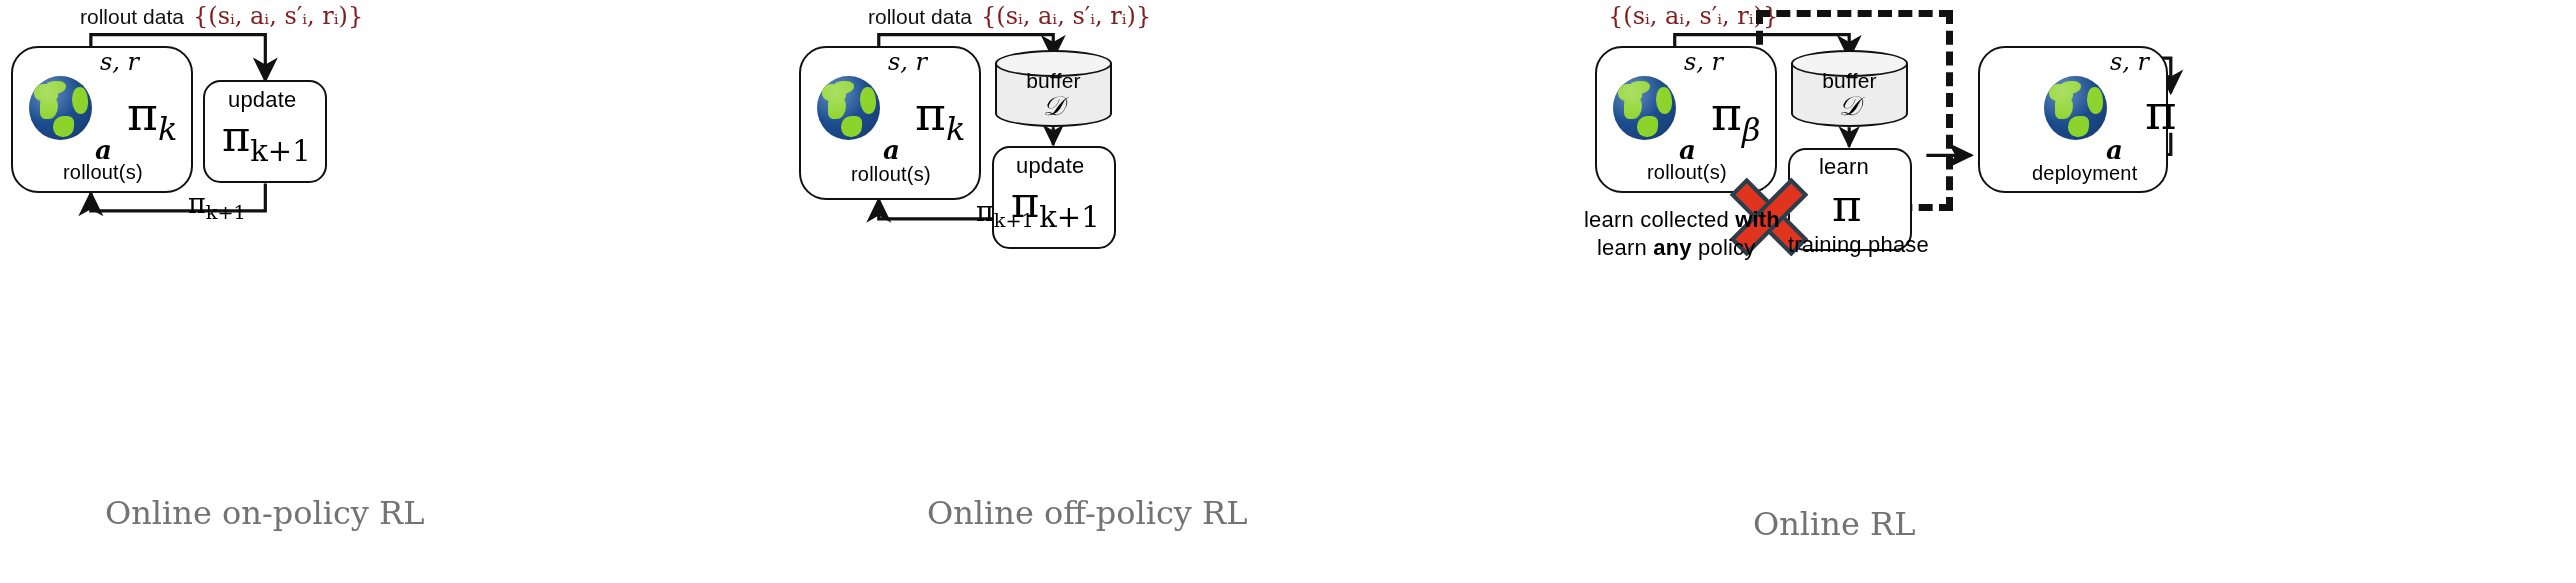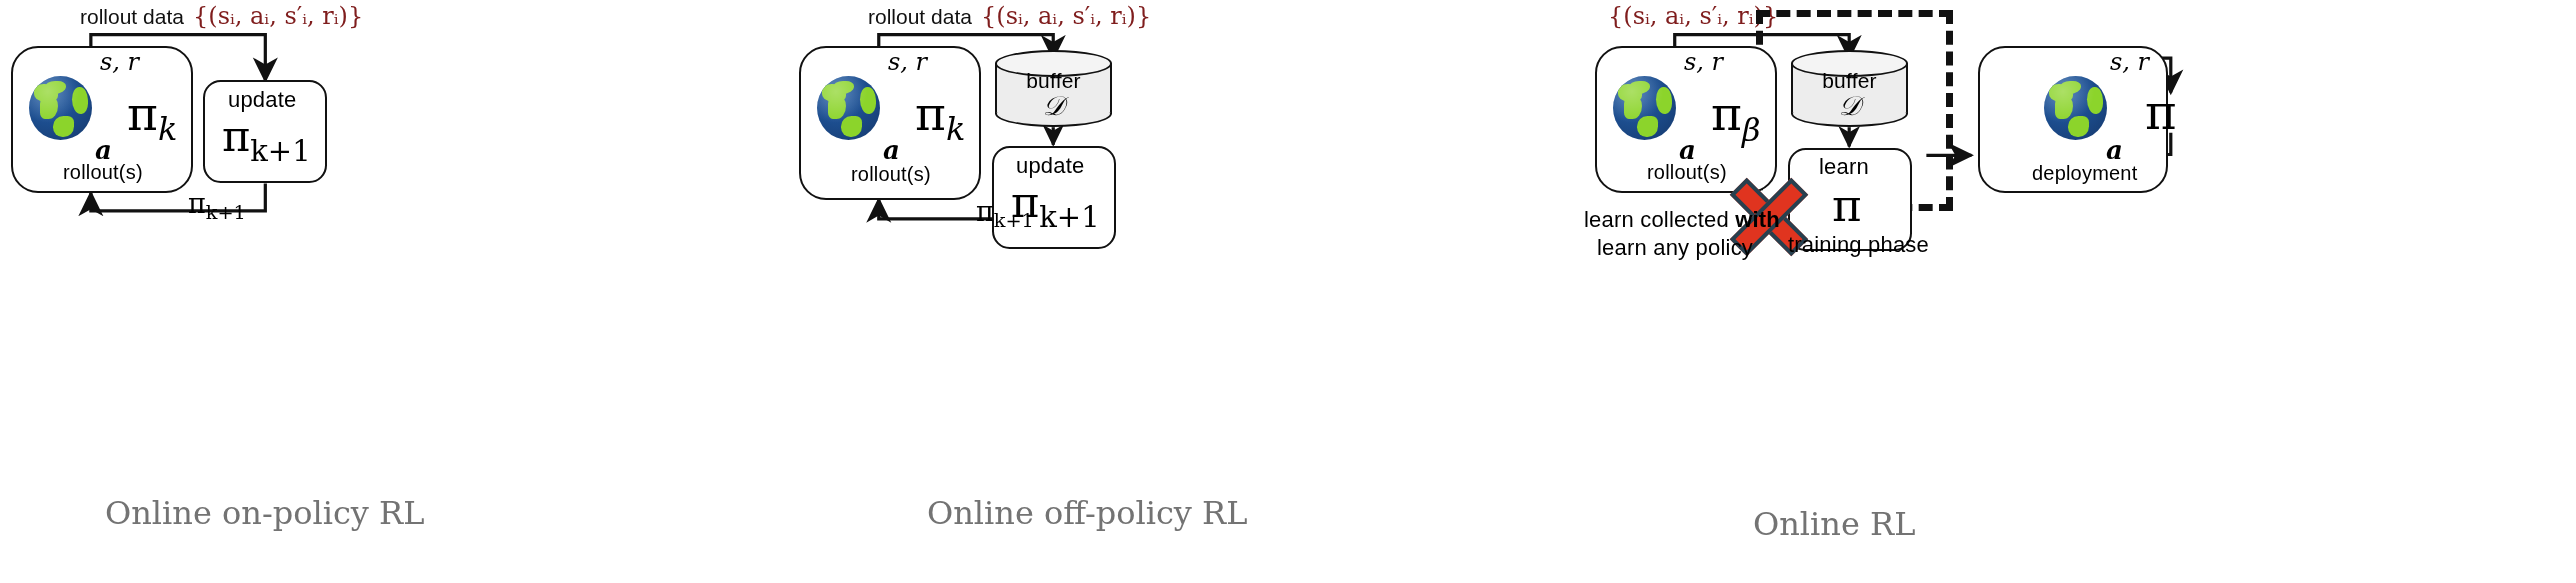--- a/index.html
+++ b/index.html
@@ -274,21 +274,21 @@
 
     <div class="xmark" style="left:1721px;top:169px;width:95px;height:95px;">
       <i class="a"></i>
         <i class="b"></i>
     </div>
 
     <div class="lbl" style="left:1584px;top:207px;font-size:22px;">
       <span>learn collected </span><span class="b" style="font-weight:bold;position:static;">with</span>
     </div>
     <div class="lbl" style="left:1597px;top:235px;font-size:22px;">
-      <span>learn </span><span style="font-weight:normal;">any</span><span> policy</span>
+      <span>learn </span><span style="font-weight:bold;">any</span><span> policy</span>
     </div>
 
     <div class="lbl" style="left:1788px;top:232px;font-size:22px;">training phase</div>
 
     <div class="caption" style="left:1753px;top:505px;">Online RL</div>
   </div>
 
 </div>
 
 

